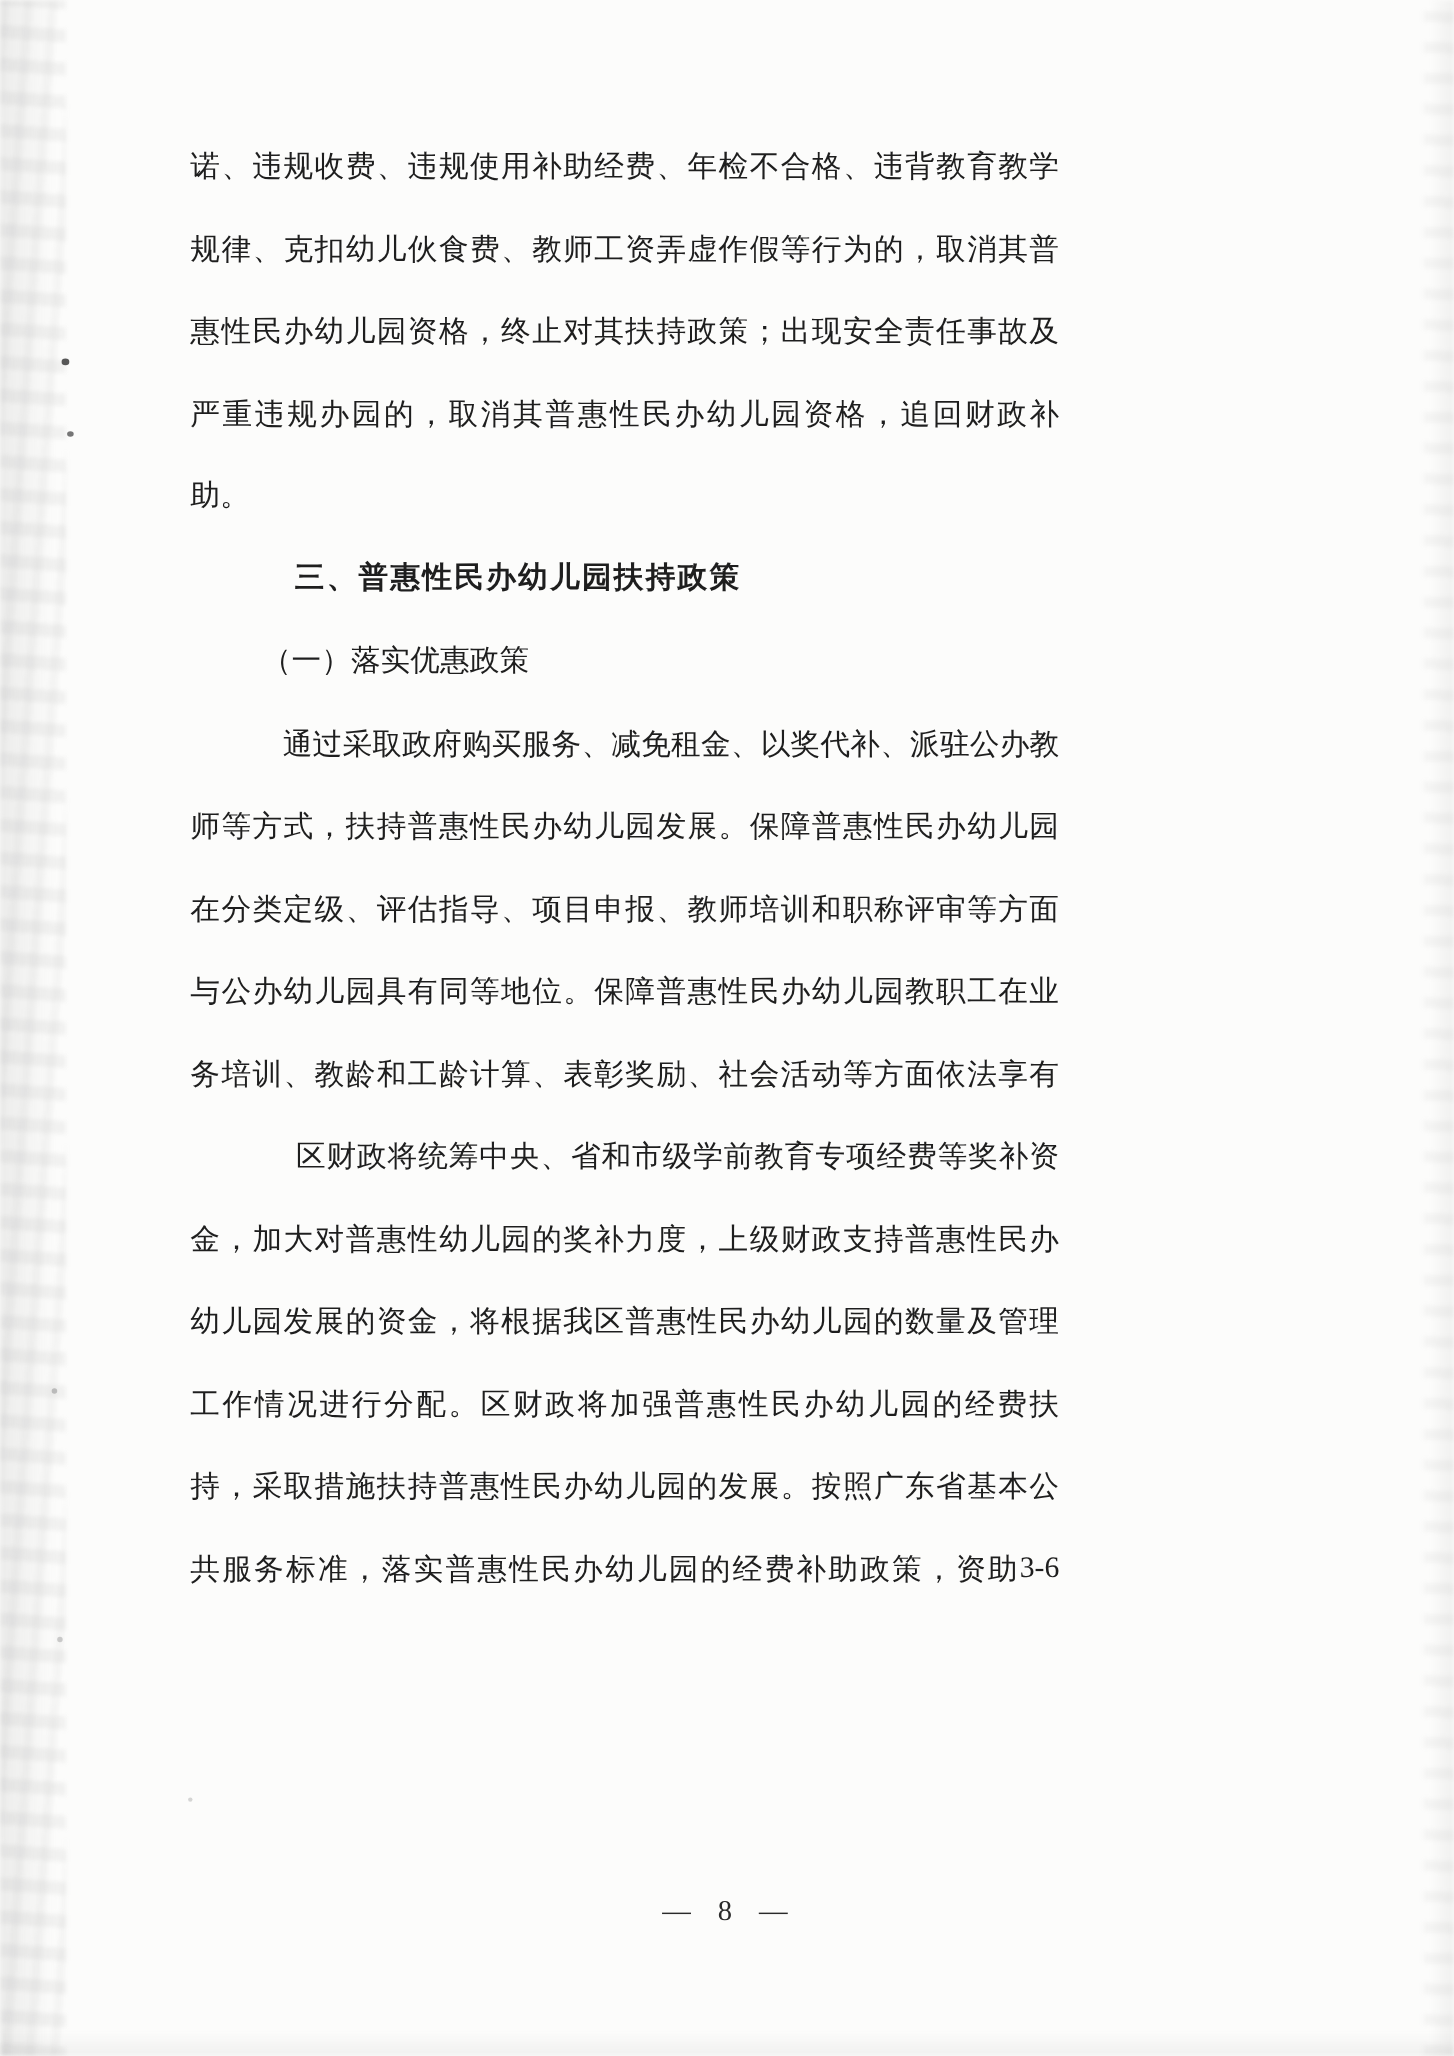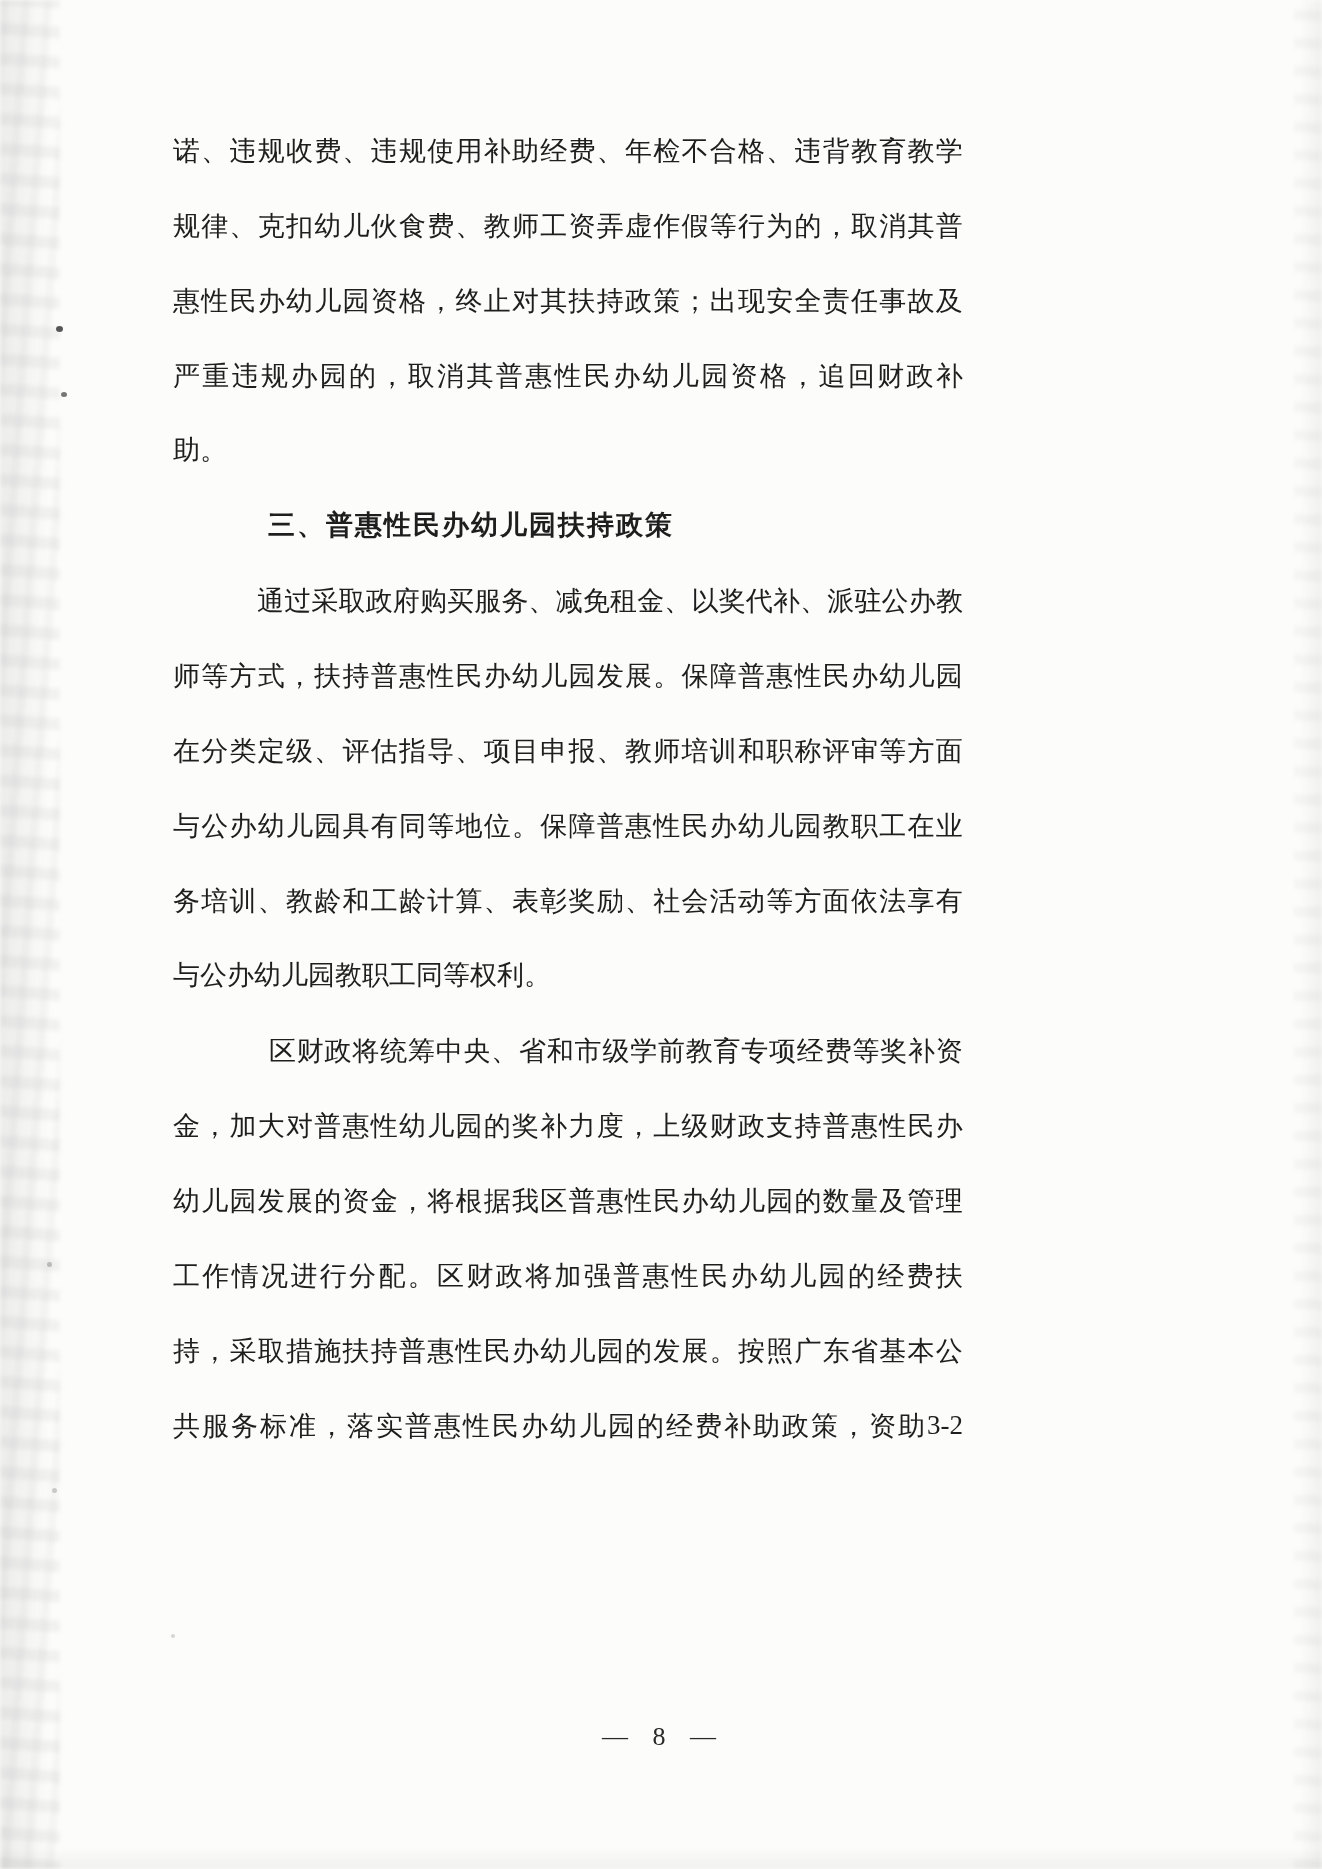--- a/index.html
+++ b/index.html
@@ -193,20 +193,21 @@
         <span>格</span>
         <span>，</span>
         <span>追</span>
         <span>回</span>
         <span>财</span>
         <span>政</span>
         <span>补</span>
       </div>
     <div class="line">助。</div>
     <div class="line heading ind-h">三、普惠性民办幼儿园扶持政策</div>
+    <div class="line ind-s">（一）落实优惠政策</div>
     <div class="line ind-a" data-justify="">
         <span>通</span>
         <span>过</span>
         <span>采</span>
         <span>取</span>
         <span>政</span>
         <span>府</span>
         <span>购</span>
         <span>买</span>
         <span>服</span>
@@ -341,21 +342,20 @@
         <span>活</span>
         <span>动</span>
         <span>等</span>
         <span>方</span>
         <span>面</span>
         <span>依</span>
         <span>法</span>
         <span>享</span>
         <span>有</span>
       </div>
-    <div class="line">与公办幼儿园教职工同等权利。</div>
     <div class="line ind-b" data-justify="">
         <span>区</span>
         <span>财</span>
         <span>政</span>
         <span>将</span>
         <span>统</span>
         <span>筹</span>
         <span>中</span>
         <span>央</span>
         <span>、</span>
@@ -515,19 +515,19 @@
         <span>的</span>
         <span>经</span>
         <span>费</span>
         <span>补</span>
         <span>助</span>
         <span>政</span>
         <span>策</span>
         <span>，</span>
         <span>资</span>
         <span>助</span>
-        <span> 3-2</span>
+        <span> 3-6</span>
       </div>
   </div>
 
   <div class="footer">— 8 —</div>
 
 </div>
 
 </body></html>

